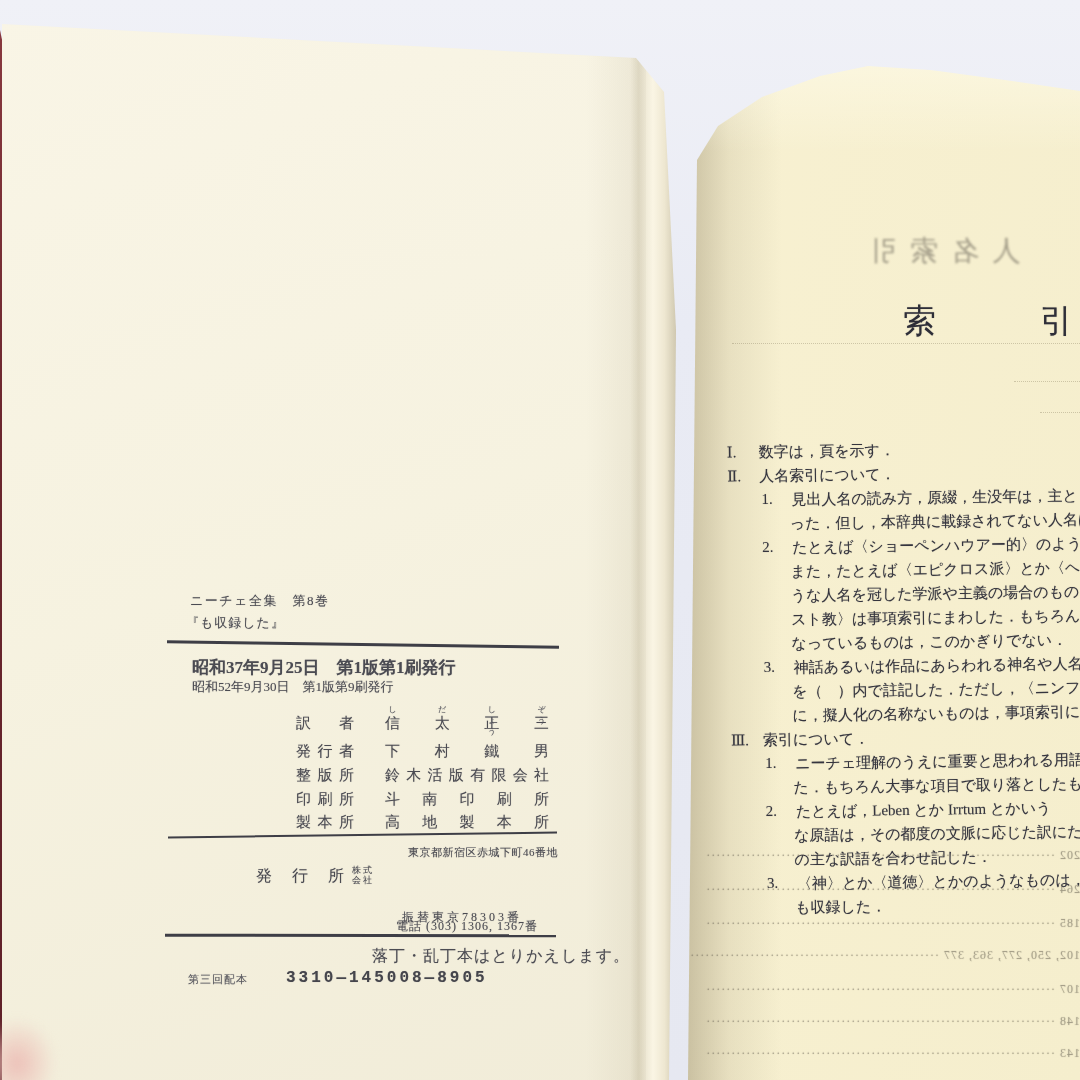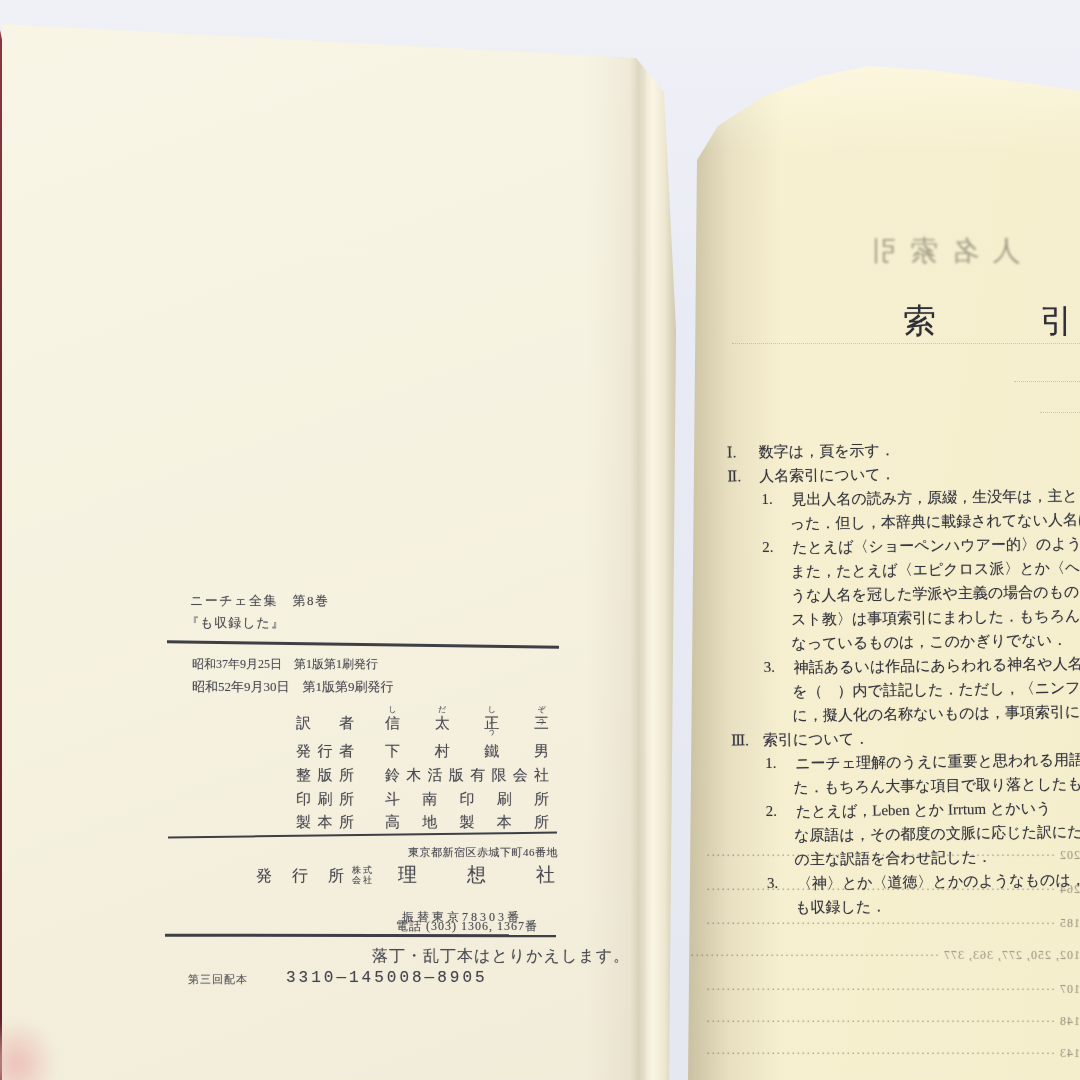--- a/index.html
+++ b/index.html
@@ -36,38 +36,38 @@
       background:radial-gradient(closest-side,#ecc0b8,rgba(236,192,184,0));filter:blur(5px);}
   
   .lp-text{color:#4b4b52;text-shadow:0 0 1px rgba(75,75,85,.35);padding-left:20px;}
   .abs{position:absolute;white-space:nowrap;}
   .series{left:190px;top:592px;font-size:13px;letter-spacing:1.5px;}
   .btitle{left:186px;top:614px;font-size:13px;letter-spacing:1px;}
   .rule{position:absolute;background:#3e3e46;height:3px;}
   .rule1{left:167px;top:643px;width:392px;transform:rotate(.8deg);}
   .rule2{left:168px;top:834px;width:389px;height:2px;transform:rotate(-.7deg);}
   .rule3{left:165px;top:934px;width:391px;height:3px;transform:rotate(.1deg);}
-  .date1{left:192px;top:656px;font-size:12px;}
+  .date1{left:192px;top:656px;font-size:17px;font-weight:bold;}
   .date2{left:192px;top:678px;font-size:13px;font-family:Liberation Serif, serif;}
   .credit-row{position:absolute;left:296px;width:252px;height:20px;font-size:15px;}
   .credit-label{position:absolute;left:0;top:0;width:58px;display:flex;justify-content:space-between;}
   .credit-value{position:absolute;left:89px;top:0;width:164px;display:flex;justify-content:space-between;}
   .cchar{position:relative;display:inline-block;}
   .furi{position:absolute;top:-10px;left:50%;transform:translateX(-50%);
         font-size:8px;letter-spacing:0;color:#55555c;}
   .addr{left:408px;top:845px;font-size:11px;letter-spacing:.5px;}
   .pub-label{left:256px;top:866px;font-size:16px;letter-spacing:20px;}
   .pub-type{left:352px;top:865px;font-size:9px;line-height:10px;letter-spacing:2px;}
   .pub-name{left:398px;top:862px;font-size:19px;letter-spacing:50px;}
   .transfer{left:402px;top:897px;font-size:12px;letter-spacing:3px;margin-top:12px;}
   .phone{left:396px;top:918px;font-size:12px;letter-spacing:1px;}
   .distrib{left:188px;top:944px;font-size:11px;letter-spacing:1px;color:#5a5a60;margin-top:28px;}
   .returns{left:372px;top:946px;font-size:16px;letter-spacing:1px;}
   .bcode{left:286px;top:969px;font-size:16px;letter-spacing:3px;
-         font-family:"Liberation Mono","DejaVu Sans Mono",monospace;color:#45454c;}
+         font-family:"Liberation Mono","DejaVu Sans Mono",monospace;color:#45454c;font-weight:bold;}
   
   .rp-text{color:#35353e;text-shadow:0 0 1px rgba(53,53,62,.4);}
   .ghost-heading{left:856px;top:232px;font-size:28px;letter-spacing:13px;
       transform:scaleX(-1);color:rgba(158,148,112,.26);filter:blur(1.2px);}
   .index-title{left:903px;top:299px;font-size:33px;letter-spacing:104px;font-weight:500;color:#2e2e38;}
   .notes{position:absolute;left:728px;top:441px;width:352px;transform:rotate(-.8deg);}
   .note-line{position:relative;height:24px;font-size:15px;white-space:nowrap;}
   .nmark{position:absolute;top:0;}
   .ntext{position:absolute;top:0;}
   .note-roman .nmark{left:2px;} .note-roman .ntext{left:34px;}
@@ -181,21 +181,20 @@
       </div>
 
     <div class="rule rule2"></div>
 
     <div class="abs addr">東京都新宿区赤城下町46番地</div>
     <div class="abs pub-label">発行所</div>
     <div class="abs pub-type">
       <div>株式</div>
       <div>会社</div>
     </div>
-    <div class="abs pub-name">理想社</div>
     <div class="abs transfer">振替東京78303番</div>
     <div class="abs phone">電話 (303) 1306, 1367番</div>
 
     <div class="rule rule3"></div>
 
     <div class="abs distrib">第三回配本</div>
     <div class="abs returns">落丁・乱丁本はとりかえします。</div>
     <div class="abs bcode">3310—145008—8905</div>
   </div>
 

